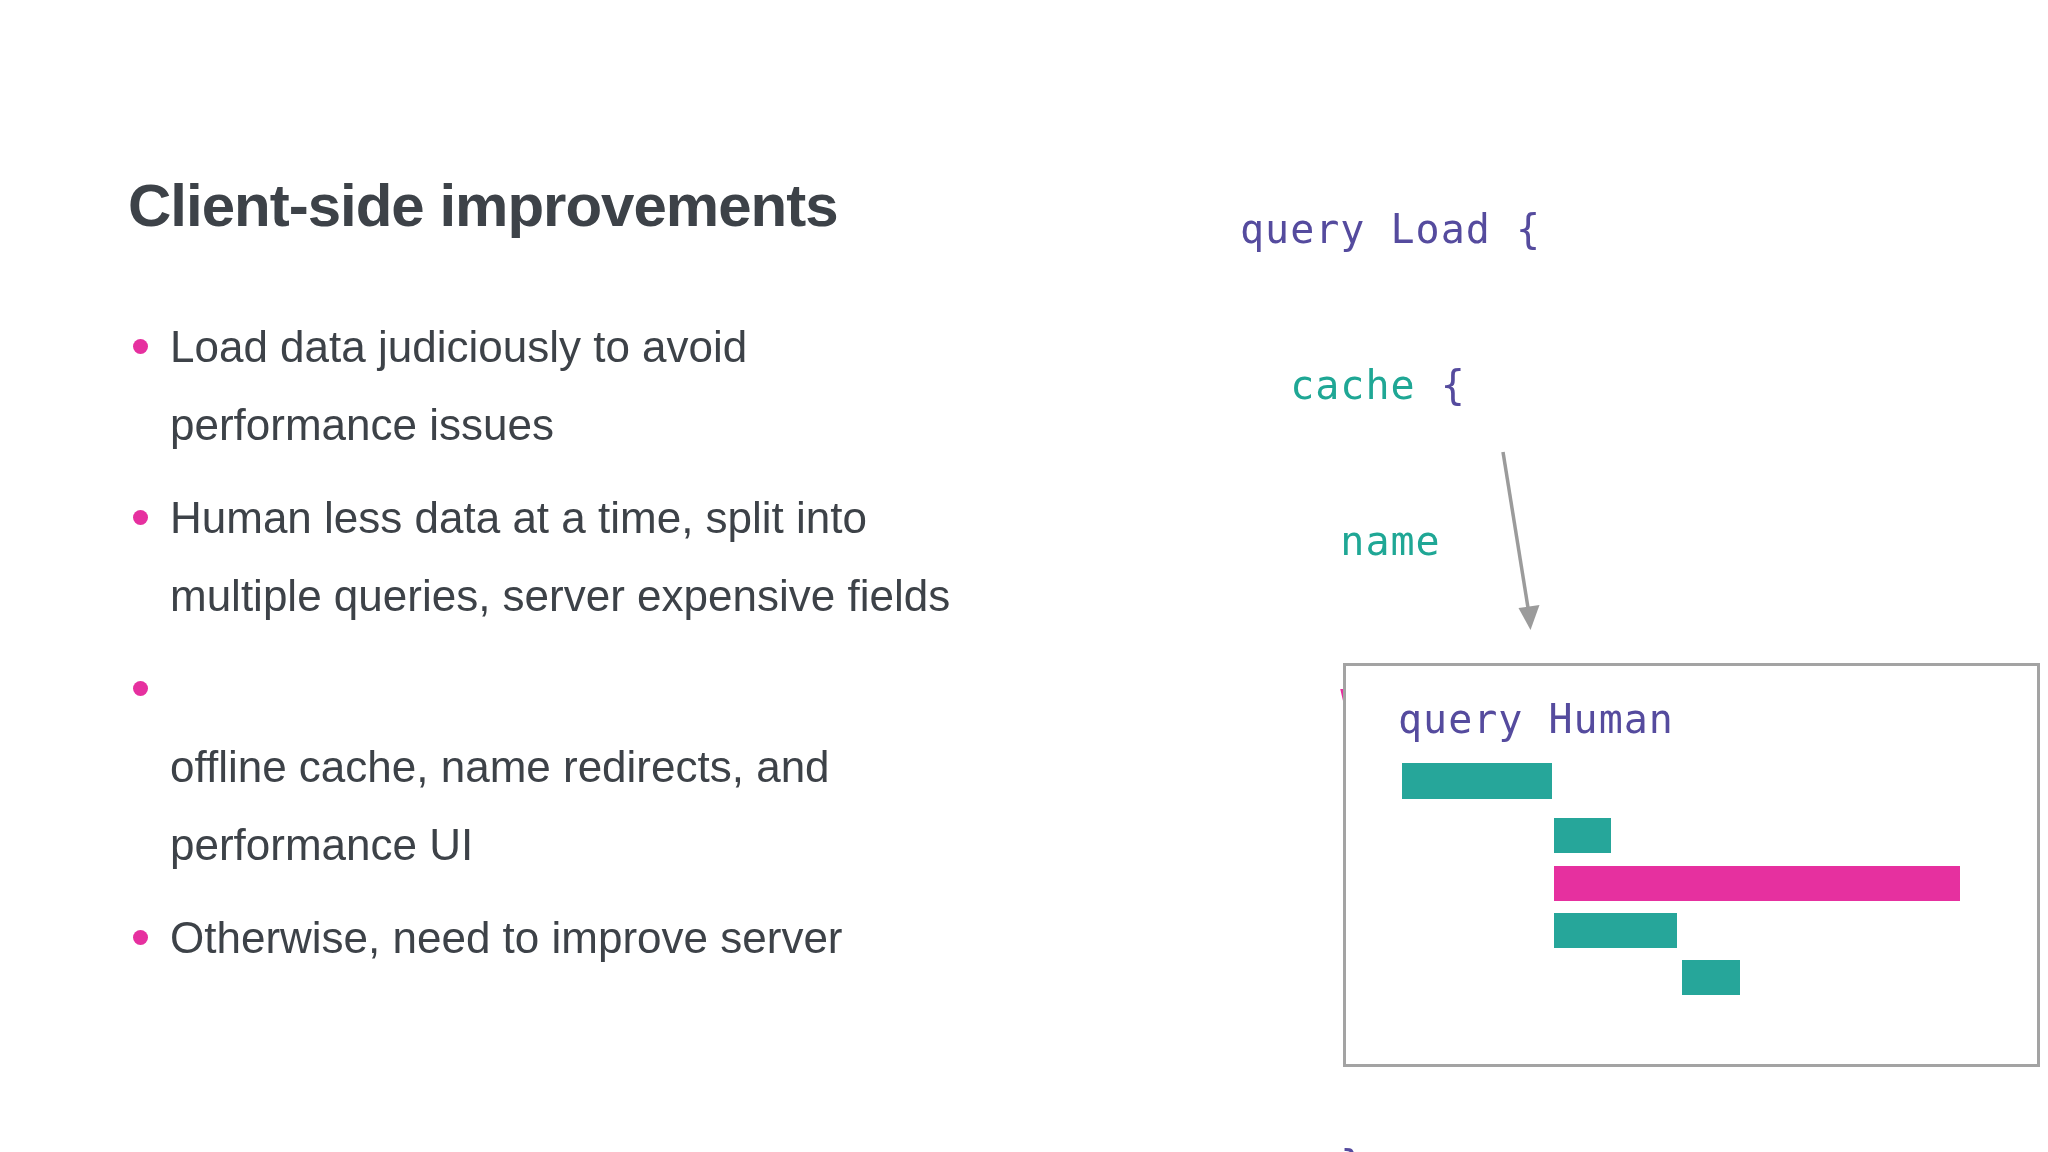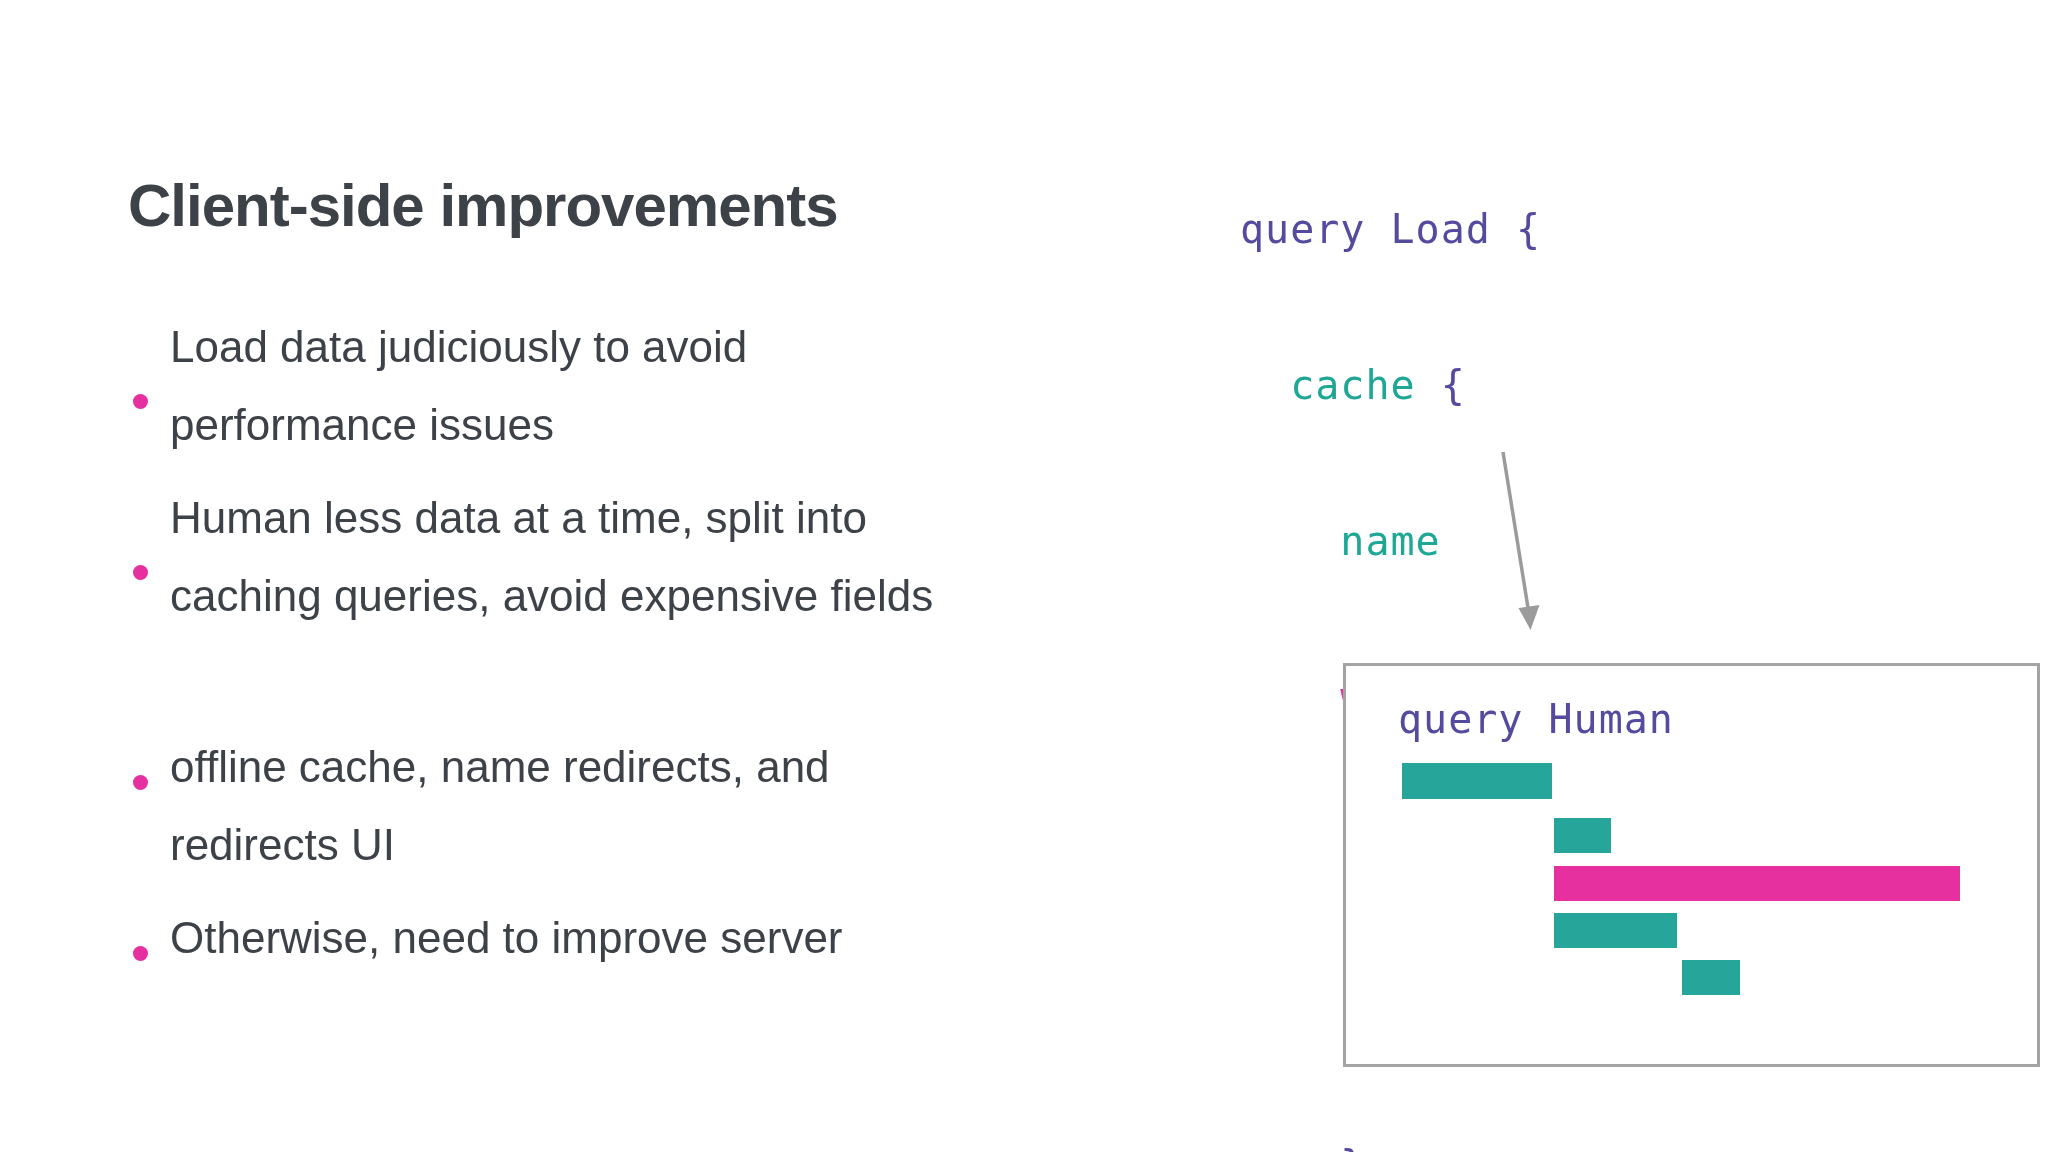--- a/index.html
+++ b/index.html
@@ -13,21 +13,21 @@
     font-family:"Liberation Sans",sans-serif;color:var(--text);
   }
   .title{
     position:absolute;left:128px;top:176px;
     font-size:60px;font-weight:700;letter-spacing:-1px;line-height:1;
     color:var(--text);white-space:nowrap;
   }
   .bullets{
     position:absolute;left:133px;top:308px;width:960px;list-style:none;
   }
-  .bullet-item{display:flex;align-items:center;margin-bottom:15px}
+  .bullet-item{display:flex;align-items:flex-start;margin-bottom:15px}
   .dot{
     flex:0 0 auto;width:15px;height:15px;border-radius:50%;
     background:var(--magenta);margin:31px 22px 0 0;
   }
   .bullet-text{font-size:44px;line-height:78px;color:var(--text)}
   .code{
     position:absolute;left:1240px;top:99px;
     font-family:"DejaVu Sans Mono","Liberation Mono",monospace;
     font-size:40px;line-height:52px;letter-spacing:1px;white-space:pre;
   }
@@ -56,25 +56,25 @@
 
   <h1 class="title">Client-side improvements</h1>
 
   <ul class="bullets">
     <li class="bullet-item">
       <span class="dot"></span>
       <span class="bullet-text"><span>Load data judiciously to avoid</span><br><span>performance issues</span></span>
     </li>
     <li class="bullet-item">
       <span class="dot"></span>
-      <span class="bullet-text"><span>Human less data at a time, split into</span><br><span>caching queries, avoid expensive fields</span></span>
+      <span class="bullet-text"><span>Human less data at a time, split into</span><br><span>multiple queries, server expensive fields</span></span>
     </li>
     <li class="bullet-item">
       <span class="dot"></span>
-      <span class="bullet-text"><br><span>offline cache, name redirects, and</span><br><span>redirects UI</span></span>
+      <span class="bullet-text"><br><span>offline cache, name redirects, and</span><br><span>performance UI</span></span>
     </li>
     <li class="bullet-item">
       <span class="dot"></span>
       <span class="bullet-text"><span>Otherwise, need to improve server</span></span>
     </li>
   </ul>
 
   <div class="code">
     <div class="code-line"><span class="tok-purple">query Load {</span></div>
     <div class="code-line"><span class="tok-teal">  cache </span><span class="tok-purple">{</span></div>

